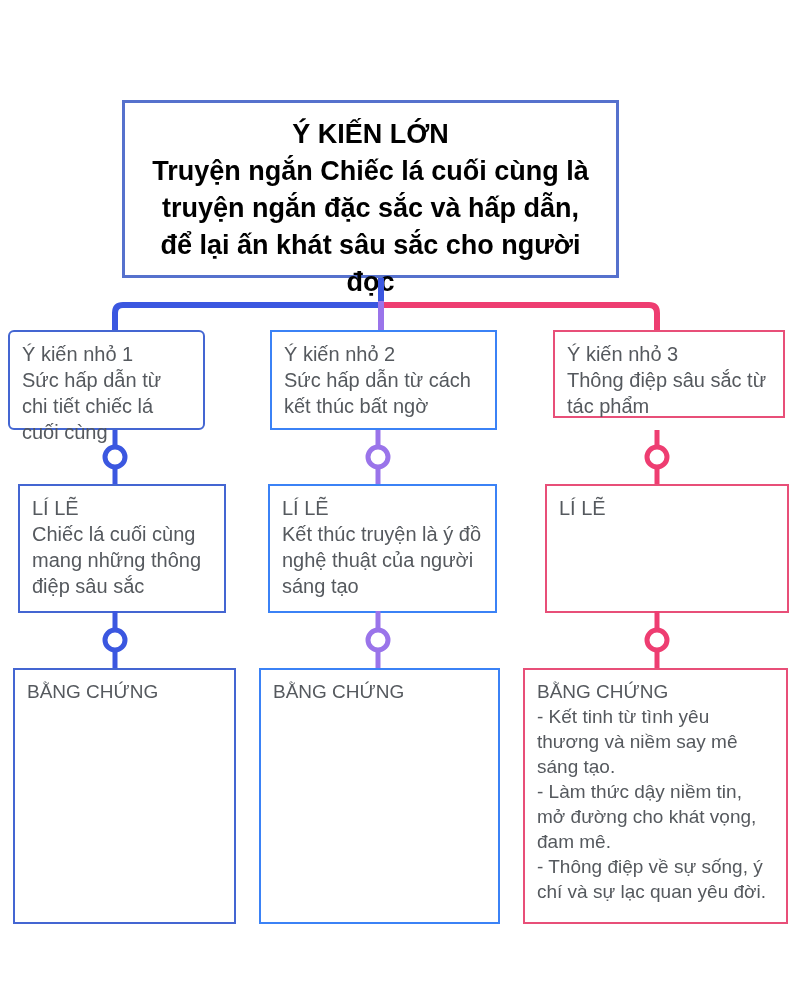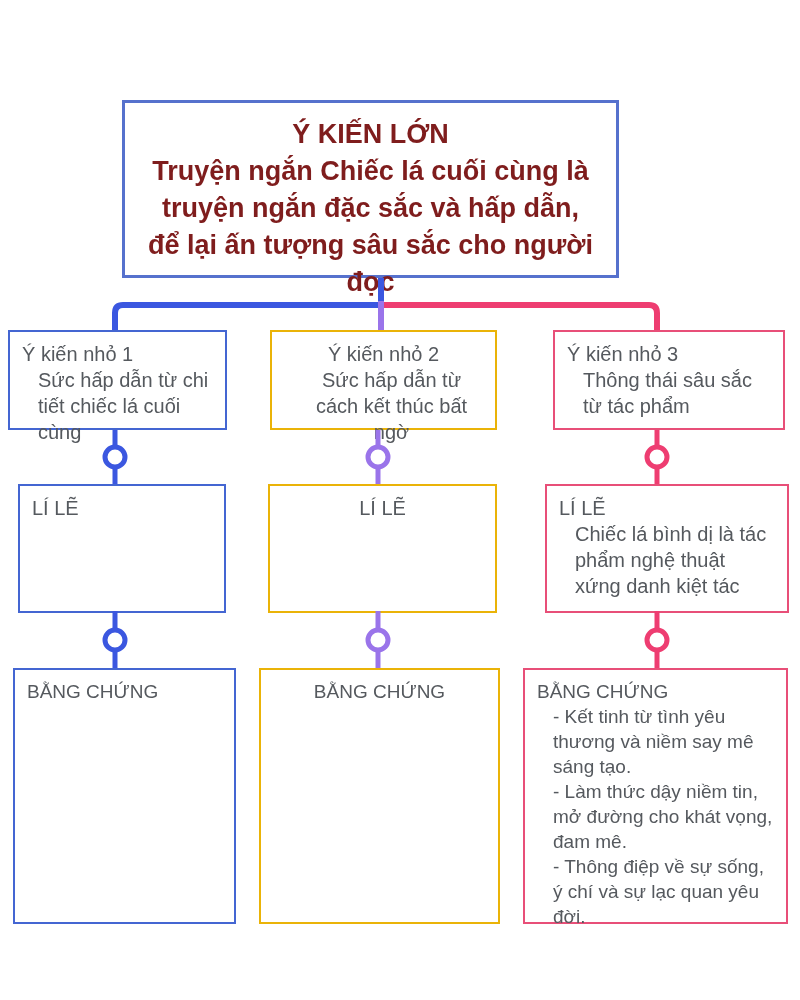--- a/index.html
+++ b/index.html
@@ -15,113 +15,114 @@
   }
   .box{
     position:absolute;
     box-sizing:border-box;
     background:#ffffff;
     color:#55595e;
     font-size:20px;
     line-height:26px;
     padding:9px 12px;
   }
-  .box .t{white-space:pre-line;margin-left:16px;}
+  .box .t{white-space:pre-line;}
   
   .main-box{
     left:122px;top:100px;width:497px;height:178px;
     border:3px solid #5671cd;
     text-align:center;
     font-weight:bold;
     font-size:27px;
     line-height:37px;
-    color:#7f1d1d;
+    color:#000000;
     padding:13px 18px;
   }
   
   .b-blue  {border:2px solid #4466d2;}
-  .b-purple{border:2px solid #eab308;text-align:center;}
+  .b-purple{border:2px solid #3b82f6;}
   .b-pink  {border:2px solid #e84f78;}
   
-  .op-1{left:8px;  top:330px;width:219px;height:100px;}
+  .op-1{left:8px;  top:330px;width:197px;height:100px;border-radius:6px;}
   .op-2{left:270px;top:330px;width:227px;height:100px;}
-  .op-3{left:553px;top:330px;width:232px;height:100px;}
+  .op-3{left:553px;top:330px;width:232px;height:88px;}
   .re-1{left:18px; top:484px;width:208px;height:129px;}
   .re-2{left:268px;top:484px;width:229px;height:129px;}
   .re-3{left:545px;top:484px;width:244px;height:129px;}
   .ev-1{left:13px; top:668px;width:223px;height:256px;font-size:19px;line-height:25px;}
   .ev-2{left:259px;top:668px;width:241px;height:256px;font-size:19px;line-height:25px;}
   .ev-3{left:523px;top:668px;width:265px;height:256px;font-size:19px;line-height:25px;}
   .conn{position:absolute;pointer-events:none;}
 </style>
 </head>
 <body>
 
 <div class="canvas">
 
   <div class="box main-box">
     <div>Ý KIẾN LỚN</div>
-    <div>Truyện ngắn Chiếc lá cuối cùng là truyện ngắn đặc sắc và hấp dẫn, để lại ấn tượng sâu sắc cho người đọc</div>
+    <div>Truyện ngắn Chiếc lá cuối cùng là truyện ngắn đặc sắc và hấp dẫn, để lại ấn khát sâu sắc cho người đọc</div>
   </div>
 
   <svg class="conn" style="left:110px;top:276px;" width="560" height="56" viewBox="0 0 560 56">
     <path d="M271 2 V29 H13 Q5 29 5 37 V54" fill="none" stroke="#3b57e0" stroke-width="6" stroke-linejoin="round"></path>
     <path d="M271 29 H539 Q547 29 547 37 V54" fill="none" stroke="#ee3d71" stroke-width="6" stroke-linejoin="round"></path>
     <path d="M271 25 V54" fill="none" stroke="#9a74ea" stroke-width="6"></path>
   </svg>
 
   <div class="box b-blue op-1">
     <div>Ý kiến nhỏ 1</div>
     <div class="t">Sức hấp dẫn từ chi tiết chiếc lá cuối cùng</div>
   </div>
   <svg class="conn" style="left:95px;top:430px;" width="40" height="54" viewBox="0 0 40 54">
     <line x1="20" y1="0" x2="20" y2="54" stroke="#3b57e0" stroke-width="5"></line>
     <circle cx="20" cy="27" r="10" fill="#ffffff" stroke="#3b57e0" stroke-width="5"></circle>
   </svg>
   <div class="box b-blue re-1">
     <div>LÍ LẼ</div>
+    <div class="t">Chiếc lá cuối cùng mang những thông điệp sâu sắc</div>
   </div>
   <svg class="conn" style="left:95px;top:611px;" width="40" height="58" viewBox="0 0 40 58">
     <line x1="20" y1="0" x2="20" y2="58" stroke="#3b57e0" stroke-width="5"></line>
     <circle cx="20" cy="29" r="10" fill="#ffffff" stroke="#3b57e0" stroke-width="5"></circle>
   </svg>
   <div class="box b-blue ev-1">
     <div>BẰNG CHỨNG</div>
   </div>
 
   <div class="box b-purple op-2">
     <div>Ý kiến nhỏ 2</div>
     <div class="t">Sức hấp dẫn từ cách kết thúc bất ngờ</div>
   </div>
   <svg class="conn" style="left:358px;top:430px;" width="40" height="54" viewBox="0 0 40 54">
     <line x1="20" y1="0" x2="20" y2="54" stroke="#9a74ea" stroke-width="5"></line>
     <circle cx="20" cy="27" r="10" fill="#ffffff" stroke="#9a74ea" stroke-width="5"></circle>
   </svg>
   <div class="box b-purple re-2">
     <div>LÍ LẼ</div>
+    <div class="t">Kết thúc truyện là ý đồ nghệ thuật của người sáng tạo</div>
   </div>
   <svg class="conn" style="left:358px;top:611px;" width="40" height="58" viewBox="0 0 40 58">
     <line x1="20" y1="0" x2="20" y2="58" stroke="#9a74ea" stroke-width="5"></line>
     <circle cx="20" cy="29" r="10" fill="#ffffff" stroke="#9a74ea" stroke-width="5"></circle>
   </svg>
   <div class="box b-purple ev-2">
     <div>BẰNG CHỨNG</div>
   </div>
 
   <div class="box b-pink op-3">
     <div>Ý kiến nhỏ 3</div>
-    <div class="t">Thông thái sâu sắc từ tác phẩm</div>
+    <div class="t">Thông điệp sâu sắc từ tác phẩm</div>
   </div>
   <svg class="conn" style="left:637px;top:430px;" width="40" height="54" viewBox="0 0 40 54">
     <line x1="20" y1="0" x2="20" y2="54" stroke="#ee3d71" stroke-width="5"></line>
     <circle cx="20" cy="27" r="10" fill="#ffffff" stroke="#ee3d71" stroke-width="5"></circle>
   </svg>
   <div class="box b-pink re-3">
     <div>LÍ LẼ</div>
-    <div class="t">Chiếc lá bình dị là tác phẩm nghệ thuật xứng danh kiệt tác</div>
   </div>
   <svg class="conn" style="left:637px;top:611px;" width="40" height="58" viewBox="0 0 40 58">
     <line x1="20" y1="0" x2="20" y2="58" stroke="#ee3d71" stroke-width="5"></line>
     <circle cx="20" cy="29" r="10" fill="#ffffff" stroke="#ee3d71" stroke-width="5"></circle>
   </svg>
   <div class="box b-pink ev-3">
     <div>BẰNG CHỨNG</div>
     <div class="t">- Kết tinh từ tình yêu thương và niềm say mê sáng tạo.
 - Làm thức dậy niềm tin, mở đường cho khát vọng, đam mê.
 - Thông điệp về sự sống, ý chí và sự lạc quan yêu đời.</div>

